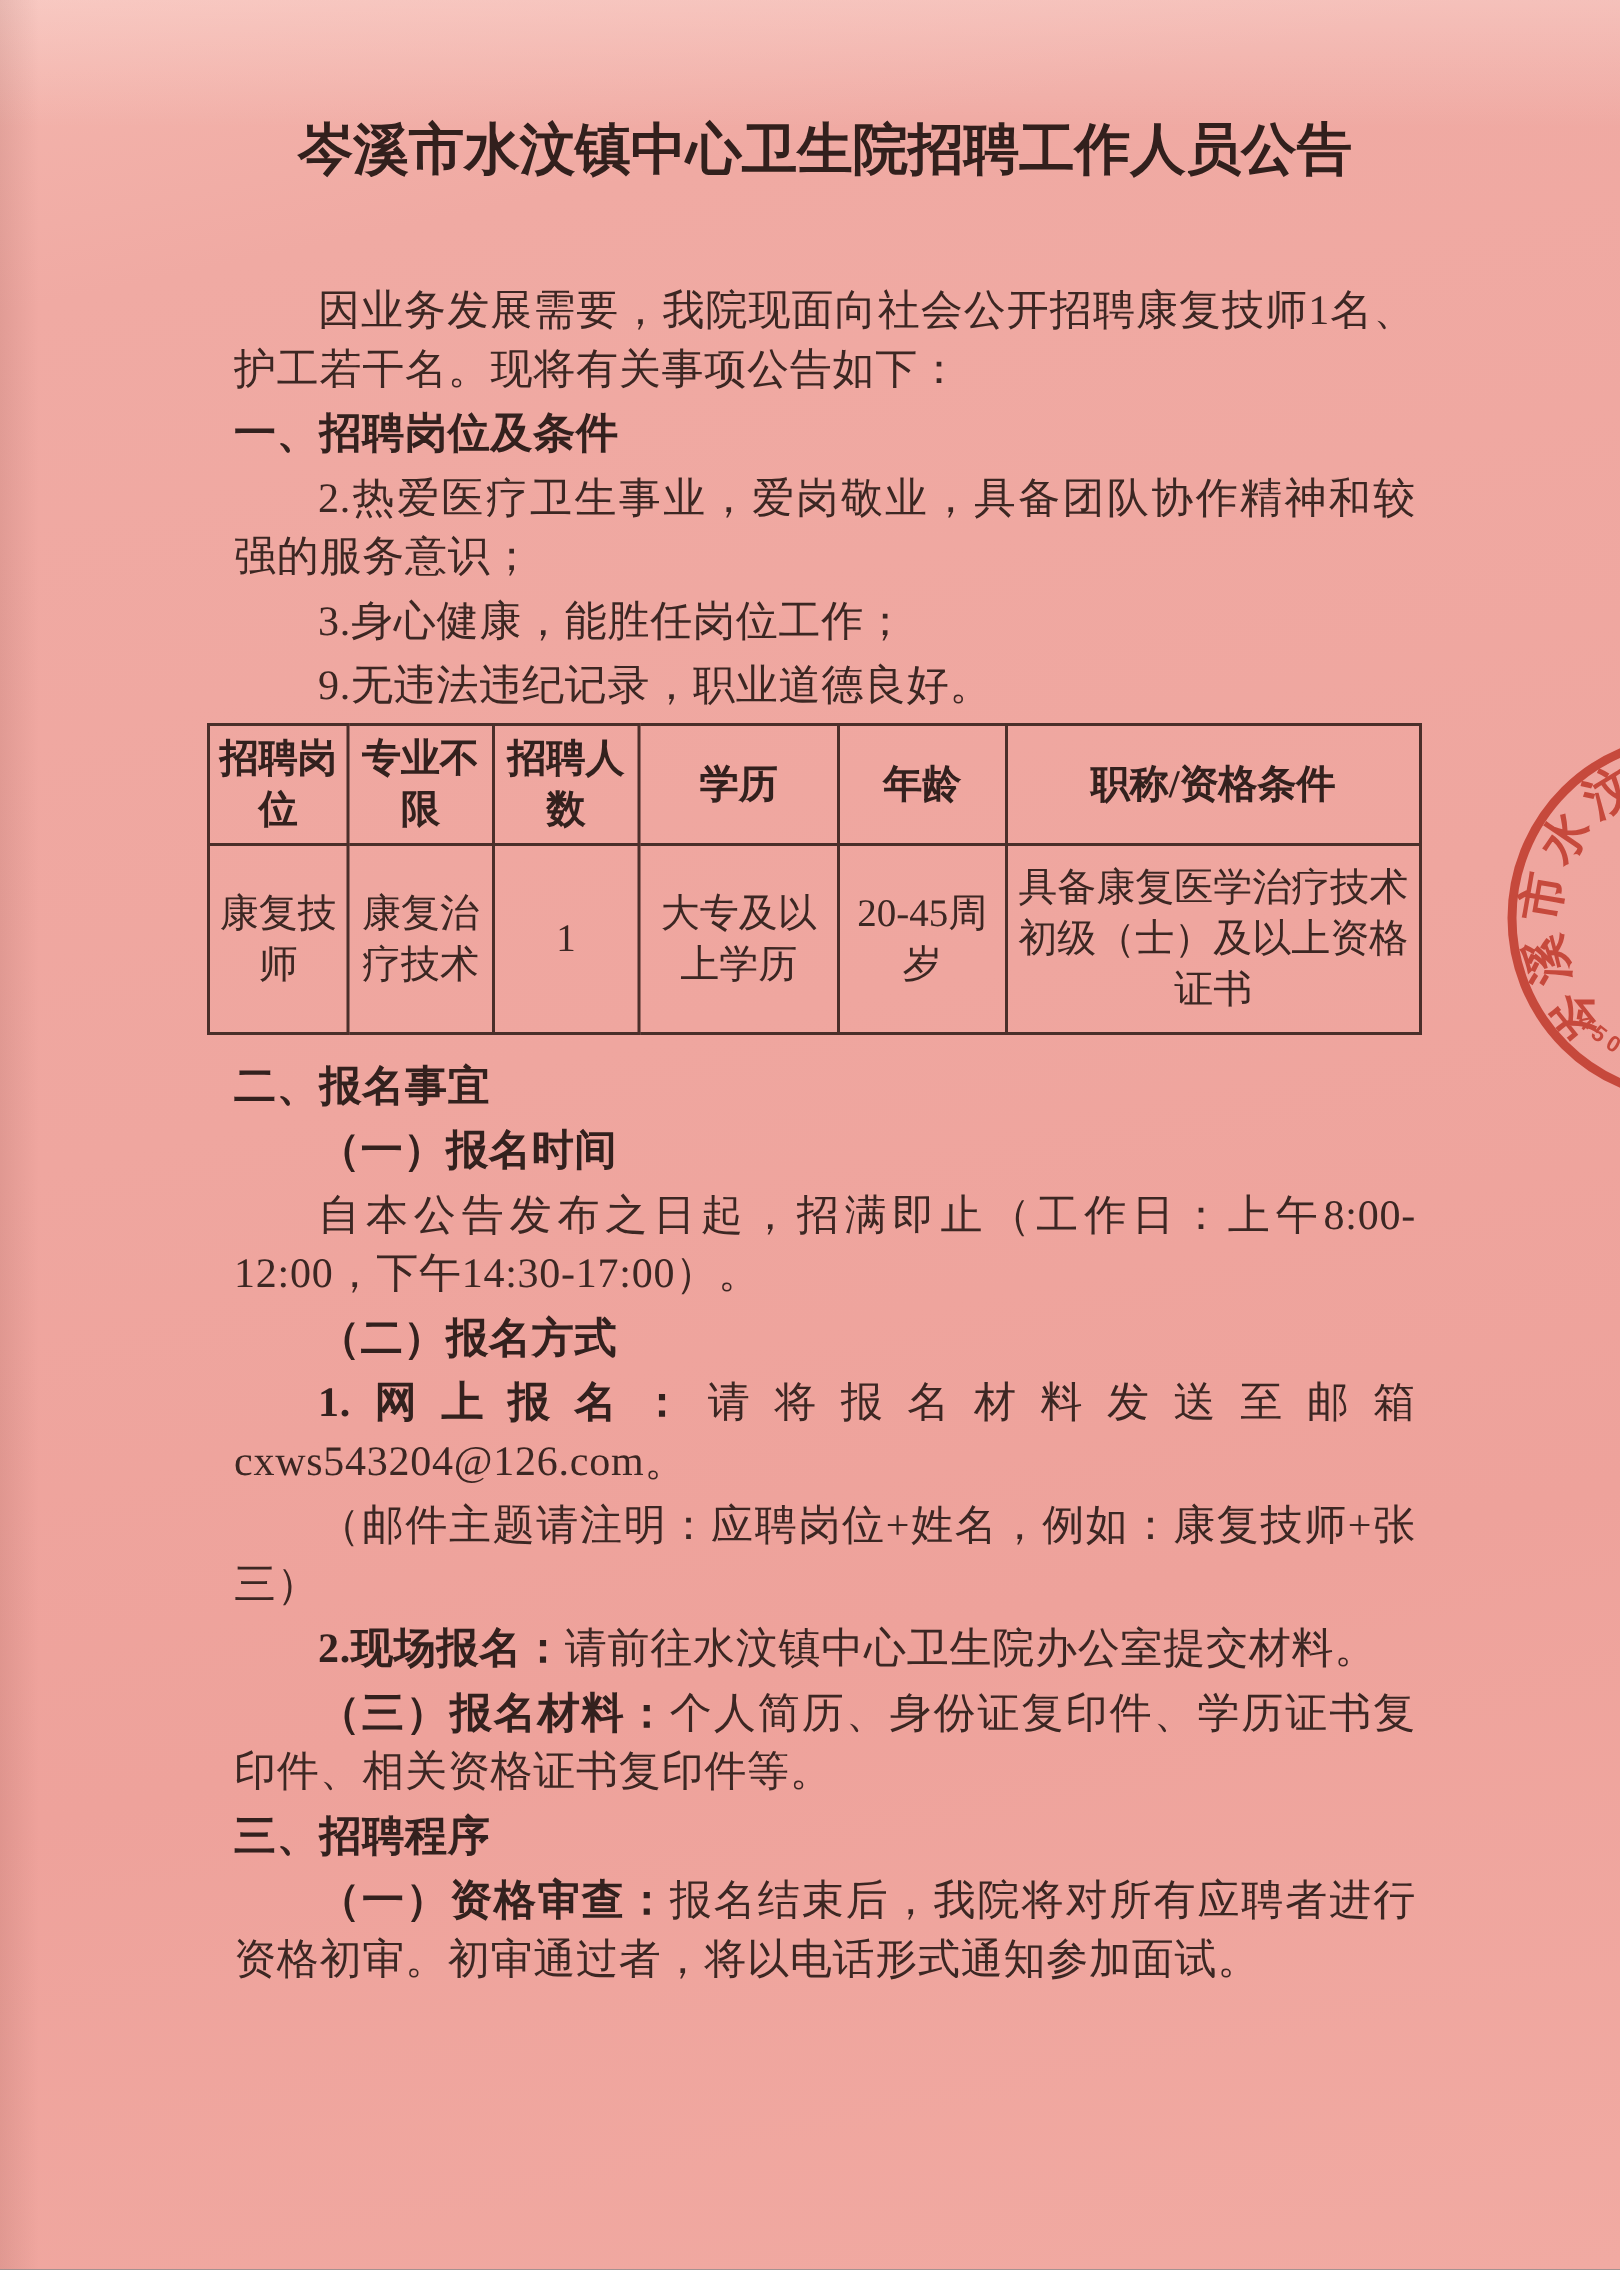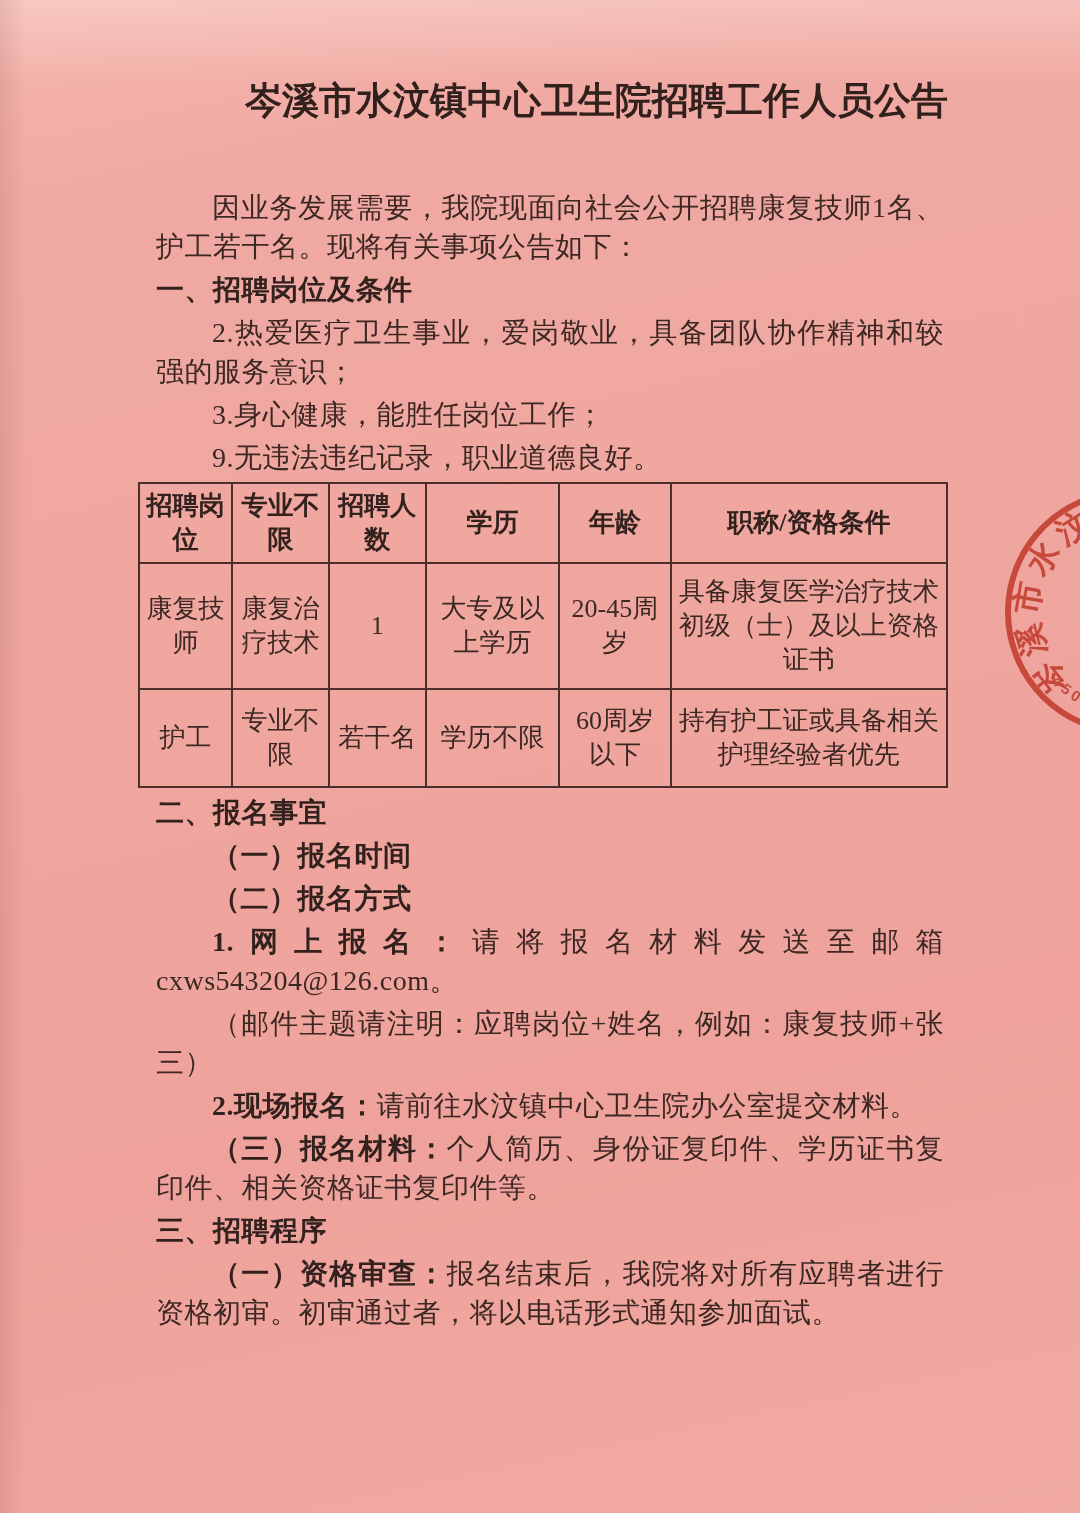--- a/index.html
+++ b/index.html
@@ -19,33 +19,33 @@
   }
   .page::after{
     content:"";position:absolute;left:0;top:0;bottom:0;width:26px;pointer-events:none;
     background:linear-gradient(90deg,rgba(90,30,25,0.10),rgba(90,30,25,0));
   }
   .content{
     position:absolute;left:152px;top:0;width:796px;
   }
   .title{
     margin:0;padding-top:72px;height:58px;line-height:58px;
-    font-size:37px;font-weight:bold;text-align:right;color:#32201d;
+    font-size:37px;font-weight:bold;text-align:center;color:#32201d;
     letter-spacing:0px;margin-bottom:58px;white-space:nowrap;
   }
   .para{
     margin:4px;font-size:28px;line-height:39px;text-align:justify;
     letter-spacing:0.5px;
   }
   .indent{text-indent:2em;}
   .h1{font-weight:bold;color:#33211e;}
   .h2{font-weight:bold;color:#33211e;text-indent:2em;}
   .lead{font-weight:bold;color:#33211e;}
   table.req{
-    width:810px;margin-left:-14px;margin-top:5px;margin-bottom:5px;
+    width:810px;margin-left:-14px;margin-top:5px;margin-bottom:15px;
     border-collapse:collapse;table-layout:fixed;
   }
   table.req th,table.req td{
     border:2px solid #4a2f2a;
     text-align:center;vertical-align:middle;
     font-size:26px;line-height:34px;padding:4px 5px;
     font-weight:normal;color:#3c2723;
     overflow:hidden;
   }
   table.req th{font-weight:bold;color:#33211e;height:70px;}
@@ -110,33 +110,26 @@
       </thead>
       <tbody>
         <tr class="r1">
           <td>康复技师</td>
           <td>康复治疗技术</td>
           <td>1</td>
           <td>大专及以上学历</td>
           <td>20-45周岁</td>
           <td>具备康复医学治疗技术初级（士）及以上资格证书</td>
         </tr>
-        <tr class="r2">
-          <td>护工</td>
-          <td>专业不限</td>
-          <td>若干名</td>
-          <td>学历不限</td>
-          <td>60周岁以下</td>
-          <td>持有护工证或具备相关护理经验者优先</td>
-        </tr>
       </tbody>
     </table>
 
     <p class="para h1">二、报名事宜</p>
     <p class="para h2">（一）报名时间</p>
+    <p class="para indent">自本公告发布之日起，招满即止（工作日：上午8:00-12:00，下午14:30-17:00）。</p>
 
     <p class="para h2">（二）报名方式</p>
     <p class="para indent"><span class="lead">1.网上报名：</span><span>请将报名材料发送至邮箱 cxws543204@126.com。</span></p>
     <p class="para indent">（邮件主题请注明：应聘岗位+姓名，例如：康复技师+张三）</p>
     <p class="para indent"><span class="lead">2.现场报名：</span><span>请前往水汶镇中心卫生院办公室提交材料。</span></p>
     <p class="para indent"><span class="lead">（三）报名材料：</span><span>个人简历、身份证复印件、学历证书复印件、相关资格证书复印件等。</span></p>
 
     <p class="para h1">三、招聘程序</p>
     <p class="para indent"><span class="lead">（一）资格审查：</span><span>报名结束后，我院将对所有应聘者进行资格初审。初审通过者，将以电话形式通知参加面试。</span></p>
 

